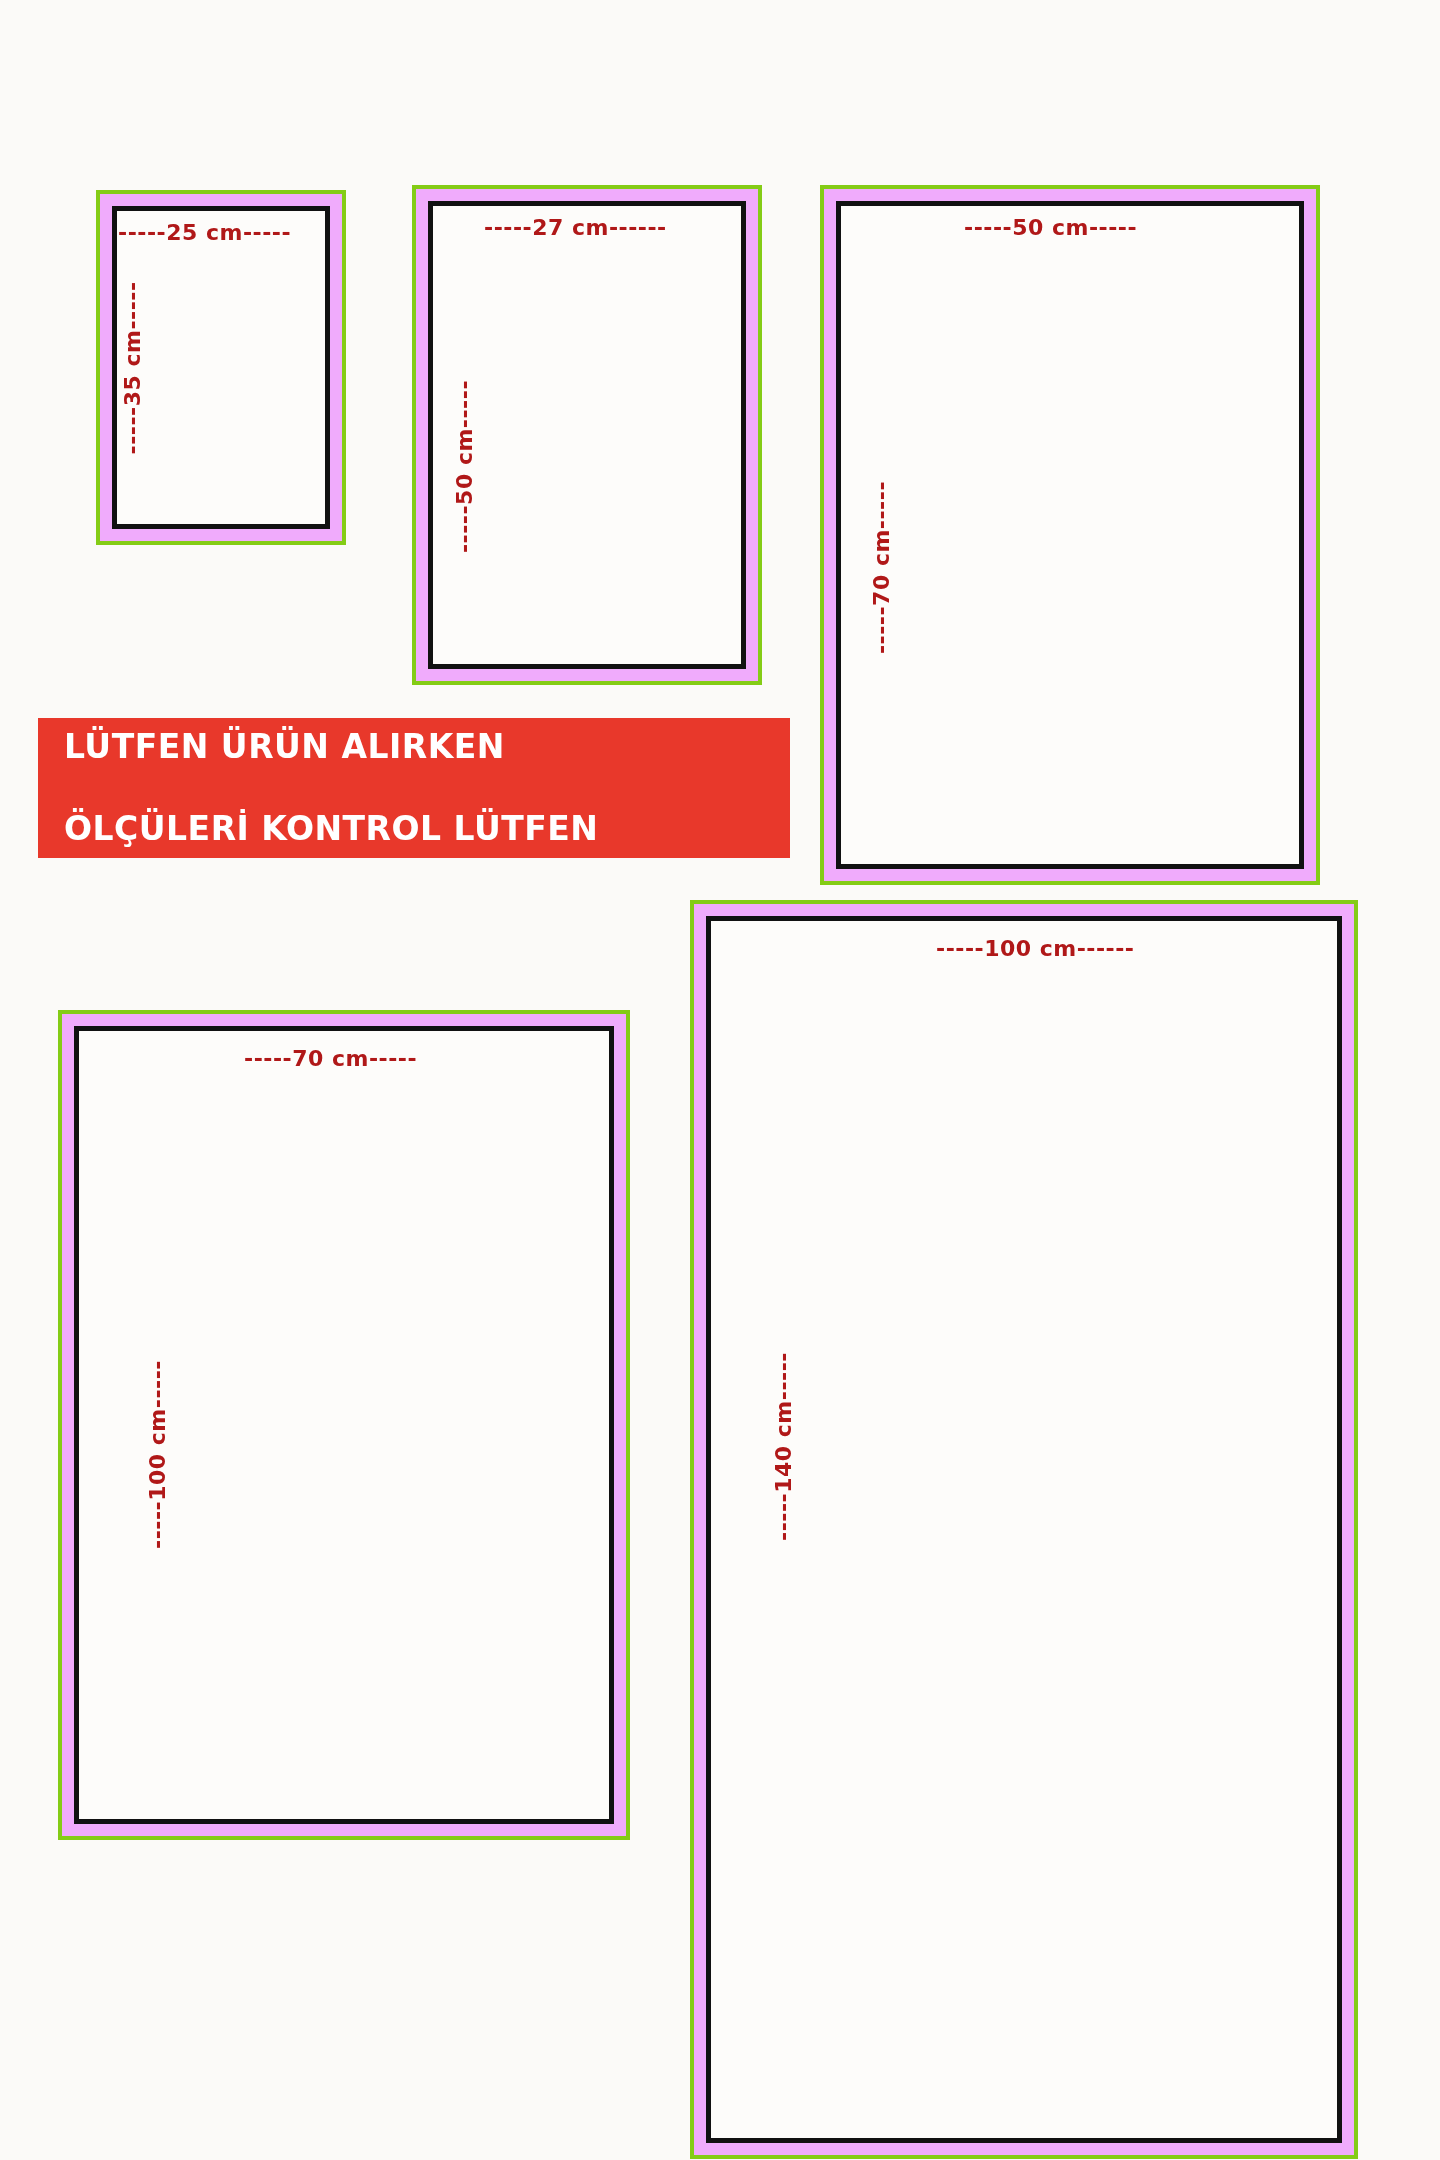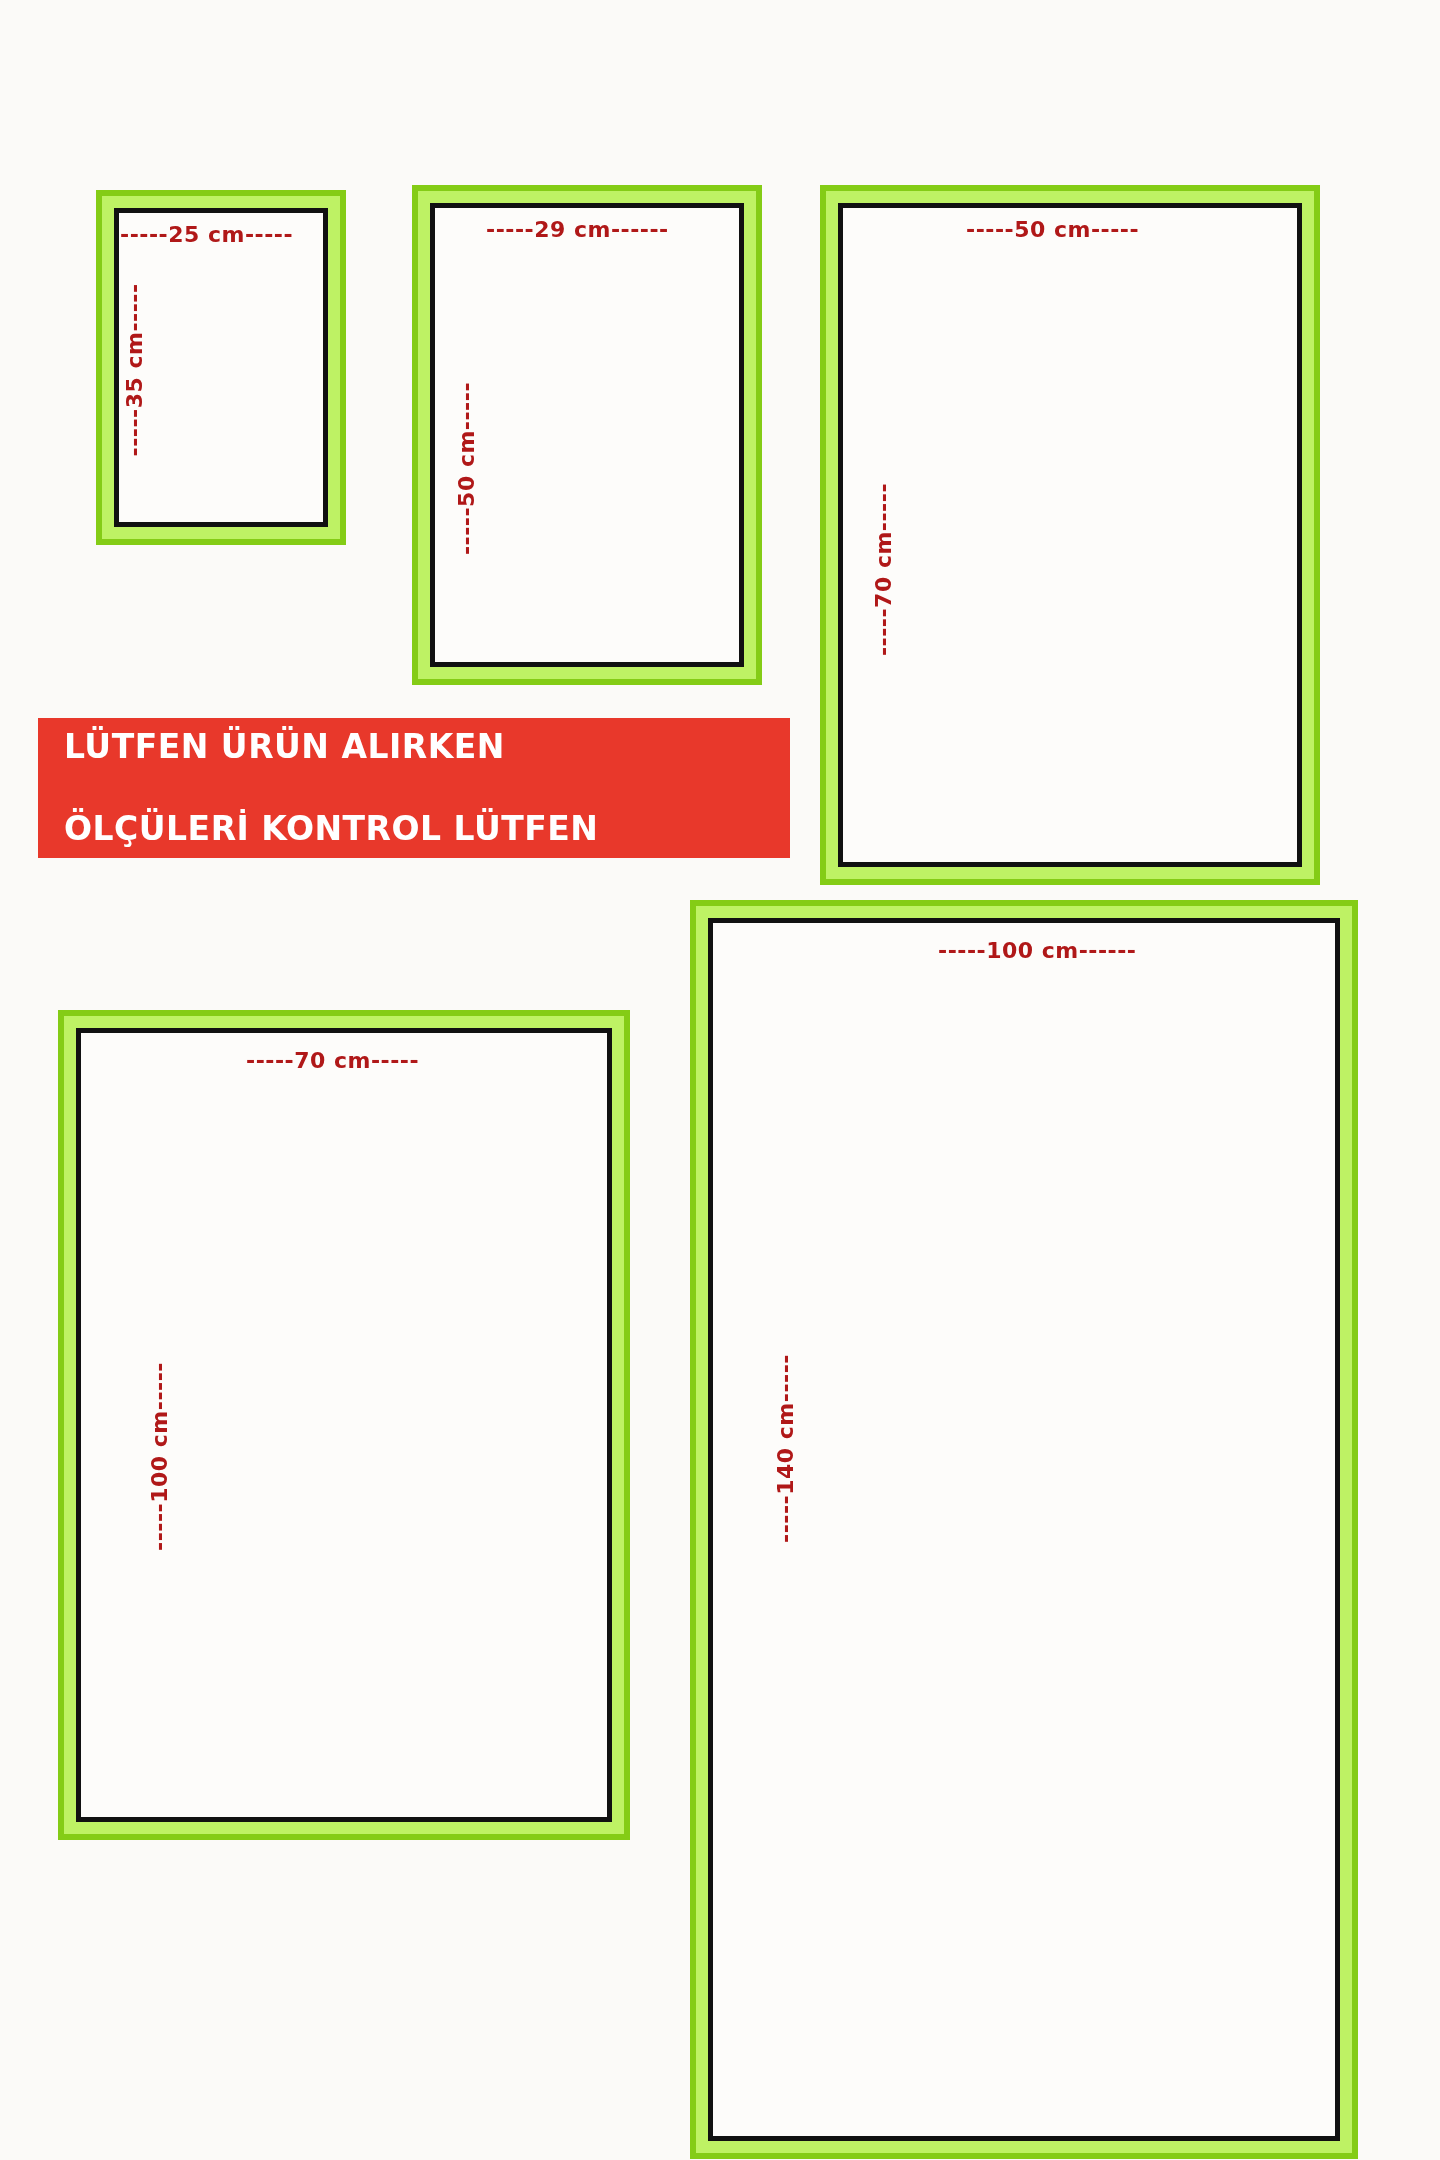--- a/index.html
+++ b/index.html
@@ -19,22 +19,22 @@
     left: 0;
     top: 0;
     width: 1440px;
     height: 2160px;
     background: #fbfaf8;
   }
   
   .frame {
     position: absolute;
     box-sizing: border-box;
-    background: #bef264;
-    border: 6px solid #84cc16;
+    background: #f0abfc;
+    border: 4px solid #84cc16;
     padding: 12px;
   }
   .frame .inner {
     box-sizing: border-box;
     width: 100%;
     height: 100%;
     border: 5px solid #111111;
     background: #fdfcfa;
     position: relative;
   }
@@ -76,21 +76,21 @@
 <div id="canvas">
 
   <div class="frame" style="left:96px; top:190px; width:250px; height:355px;">
     <div class="inner"></div>
     <div class="dim" style="left:18px; top:26px; font-size:22px;">-----25 cm-----</div>
     <div class="dim vert" style="left:-48px; top:168px; width:160px; text-align:center; font-size:22px;">-----35 cm-----</div>
   </div>
 
   <div class="frame" style="left:412px; top:185px; width:350px; height:500px;">
     <div class="inner"></div>
-    <div class="dim" style="left:68px; top:26px; font-size:22px;">-----29 cm------</div>
+    <div class="dim" style="left:68px; top:26px; font-size:22px;">-----27 cm------</div>
     <div class="dim vert" style="left:-42px; top:265px; width:180px; text-align:center; font-size:22px;">-----50 cm-----</div>
   </div>
 
   <div class="frame" style="left:820px; top:185px; width:500px; height:700px;">
     <div class="inner"></div>
     <div class="dim" style="left:140px; top:26px; font-size:22px;">-----50 cm-----</div>
     <div class="dim vert" style="left:-33px; top:366px; width:180px; text-align:center; font-size:22px;">-----70 cm-----</div>
   </div>
 
   <div id="notice" style="left:38px; top:718px; width:752px; height:140px;gap:40px;">

